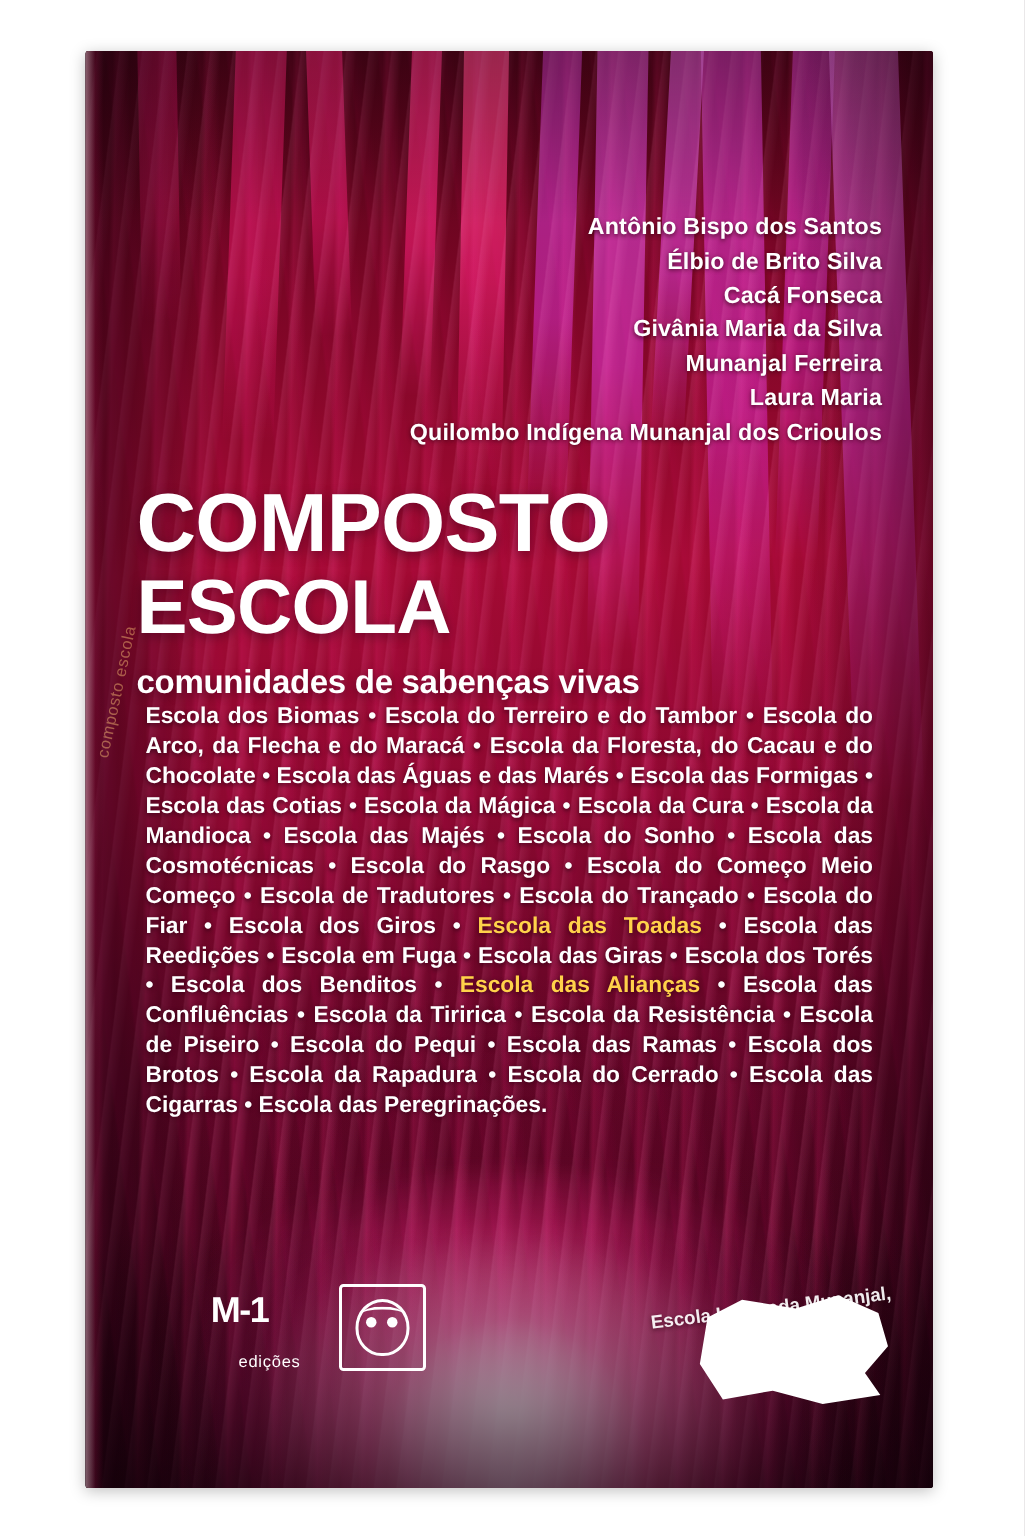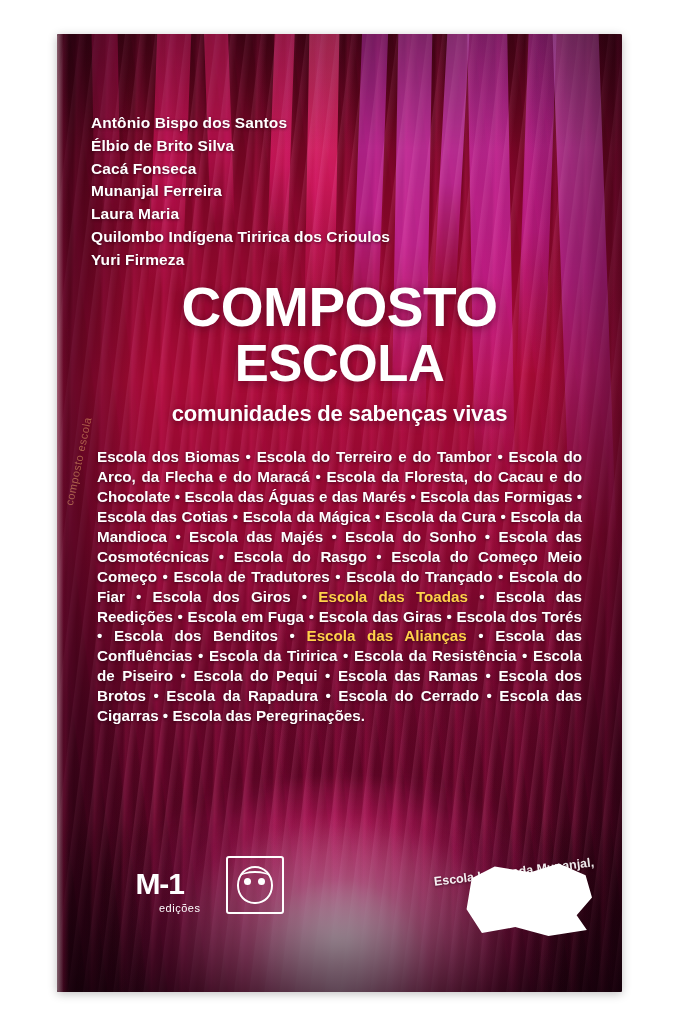--- a/index.html
+++ b/index.html
@@ -108,56 +108,55 @@
   
   .content {
     position: absolute;
     inset: 0;
     padding: 0 34px;
     box-sizing: border-box;
     color: #ffffff;
   }
 
   .authors {
-    margin-top: 78px;
-    text-align: left;
+    margin-top: 107px;
+    text-align: right;
   }
   .authors .a-line {
     font-size: 15.5px;
     line-height: 1.47;
     font-weight: bold;
     letter-spacing: 0.1px;
     text-shadow: 0 1px 3px rgba(50,0,20,0.75);
     color: #ffffff;
   }
 
   .title-block {
-    margin-top: 10px;
-    text-align: center;
+    margin-top: 22px;
+    text-align: left;
   }
   .title-1, .title-2 {
     font-weight: bold;
     color: #ffffff;
     line-height: 0.98;
     letter-spacing: -0.5px;
     text-shadow: 0 2px 8px rgba(60,0,25,0.55);
   }
   .title-1 { font-size: 55px; }
   .title-2 { font-size: 51px; margin-top: 4px; }
   .subtitle {
     margin-top: 12px;
     font-size: 22px;
     font-weight: bold;
     color: #ffffff;
     letter-spacing: -0.2px;
     text-shadow: 0 2px 6px rgba(60,0,25,0.6);
   }
 
   .schools {
-    margin-top: 20px;
     padding: 0 6px;
     font-size: 15.2px;
     line-height: 1.31;
     font-weight: bold;
     text-align: justify;
     text-shadow: 0 1px 3px rgba(50,0,20,0.8);
   }
   .schools .w { color: #ffffff; }
   .schools .y { color: #ffd24a; }
 
@@ -170,27 +169,27 @@
     align-items: flex-end;
     gap: 26px;
   }
   .logo-n1 {
     display: flex;
     flex-direction: column;
     align-items: center;
     color: #ffffff;
   }
   .logo-n1 .mark {
-    font-size: 30px;
+    font-size: 24px;
     font-weight: bold;
     letter-spacing: -1px;
     line-height: 1;
   }
   .logo-n1 .cap {
-    margin-top: 3px;
+    margin-top: 16px;
     font-size: 11px;
     letter-spacing: 0.5px;
     padding-left: 40px;
   }
   .logo-mask {
     width: 54px; height: 54px;
     border: 2px solid #ffffff;
     border-radius: 3px;
     position: relative;
     overflow: hidden;
@@ -286,24 +285,24 @@
     <div class="spine"></div>
 
     <div class="edge-note">composto escola</div>
 
     <div class="content">
 
       <div class="authors">
         <div class="a-line">Antônio Bispo dos Santos</div>
         <div class="a-line">Élbio de Brito Silva</div>
         <div class="a-line">Cacá Fonseca</div>
+        <div class="a-line">Givânia Maria da Silva</div>
         <div class="a-line">Munanjal Ferreira</div>
         <div class="a-line">Laura Maria</div>
-        <div class="a-line">Quilombo Indígena Tiririca dos Crioulos</div>
-        <div class="a-line">Yuri Firmeza</div>
+        <div class="a-line">Quilombo Indígena Munanjal dos Crioulos</div>
       </div>
 
       <div class="title-block">
         <div class="title-1">COMPOSTO</div>
         <div class="title-2">ESCOLA</div>
         <div class="subtitle">comunidades de sabenças vivas</div>
       </div>
 
       <div class="schools">
         <span class="w">Escola dos Biomas • Escola do Terreiro e do Tambor • Escola do Arco, da Flecha e do Maracá • Escola da Floresta, do Cacau e do Chocolate • Escola das Águas e das Marés • Escola das Formigas • Escola das Cotias • Escola da Mágica • Escola da Cura • Escola da Mandioca • Escola das Majés • Escola do Sonho • Escola das Cosmotécnicas • Escola do Rasgo • Escola do Começo Meio Começo • Escola de Tradutores • Escola do Trançado • Escola do Fiar • Escola dos Giros • <span class="y">Escola das Toadas</span> • Escola das Reedições • Escola em Fuga • Escola das Giras • Escola dos Torés • Escola dos Benditos • <span class="y">Escola das Alianças</span> • Escola das Confluências • Escola da Tiririca • Escola da Resistência • Escola de Piseiro • Escola do Pequi • Escola das Ramas • Escola dos Brotos • Escola da Rapadura • Escola do Cerrado • Escola das Cigarras • Escola das Peregrinações.</span>

